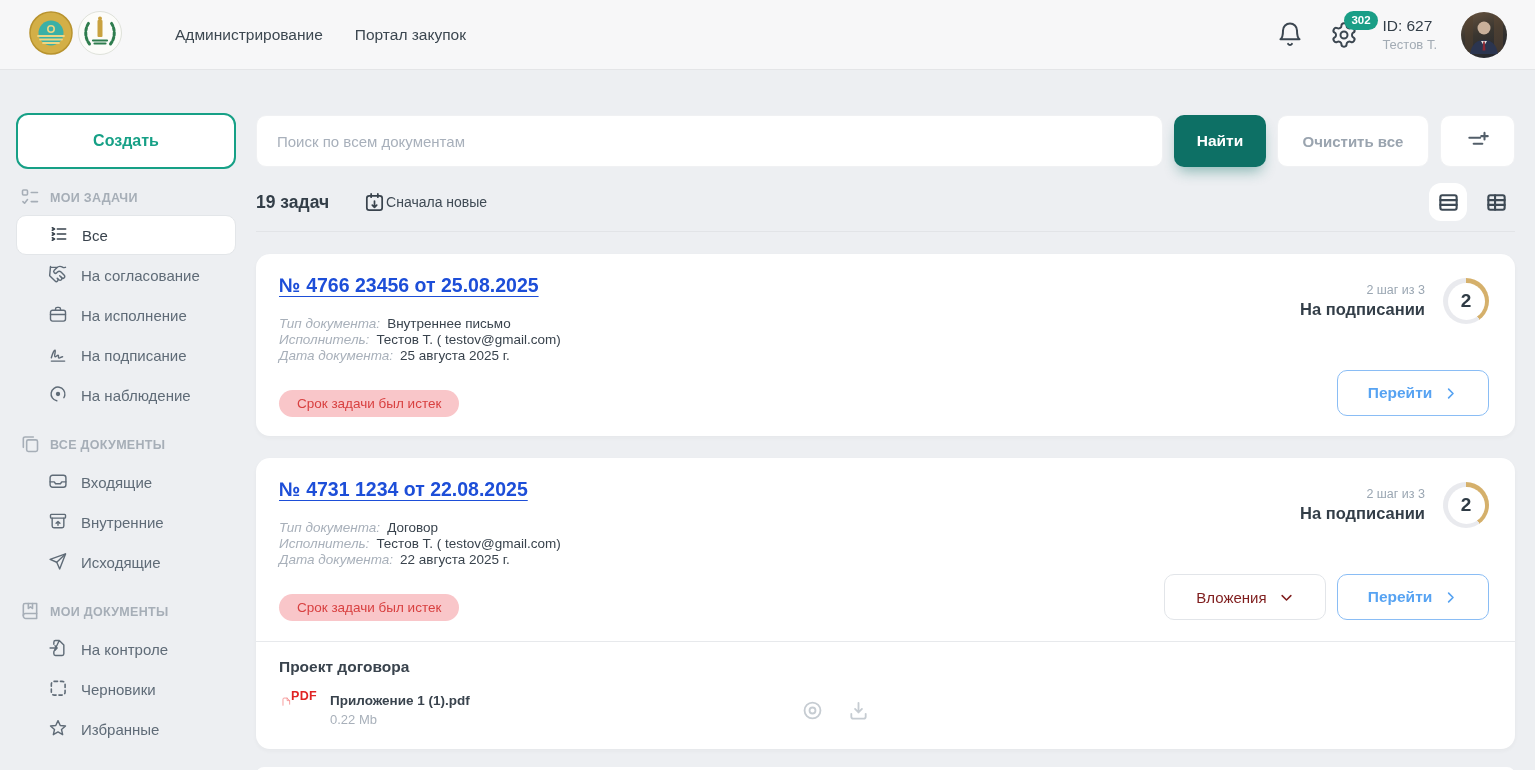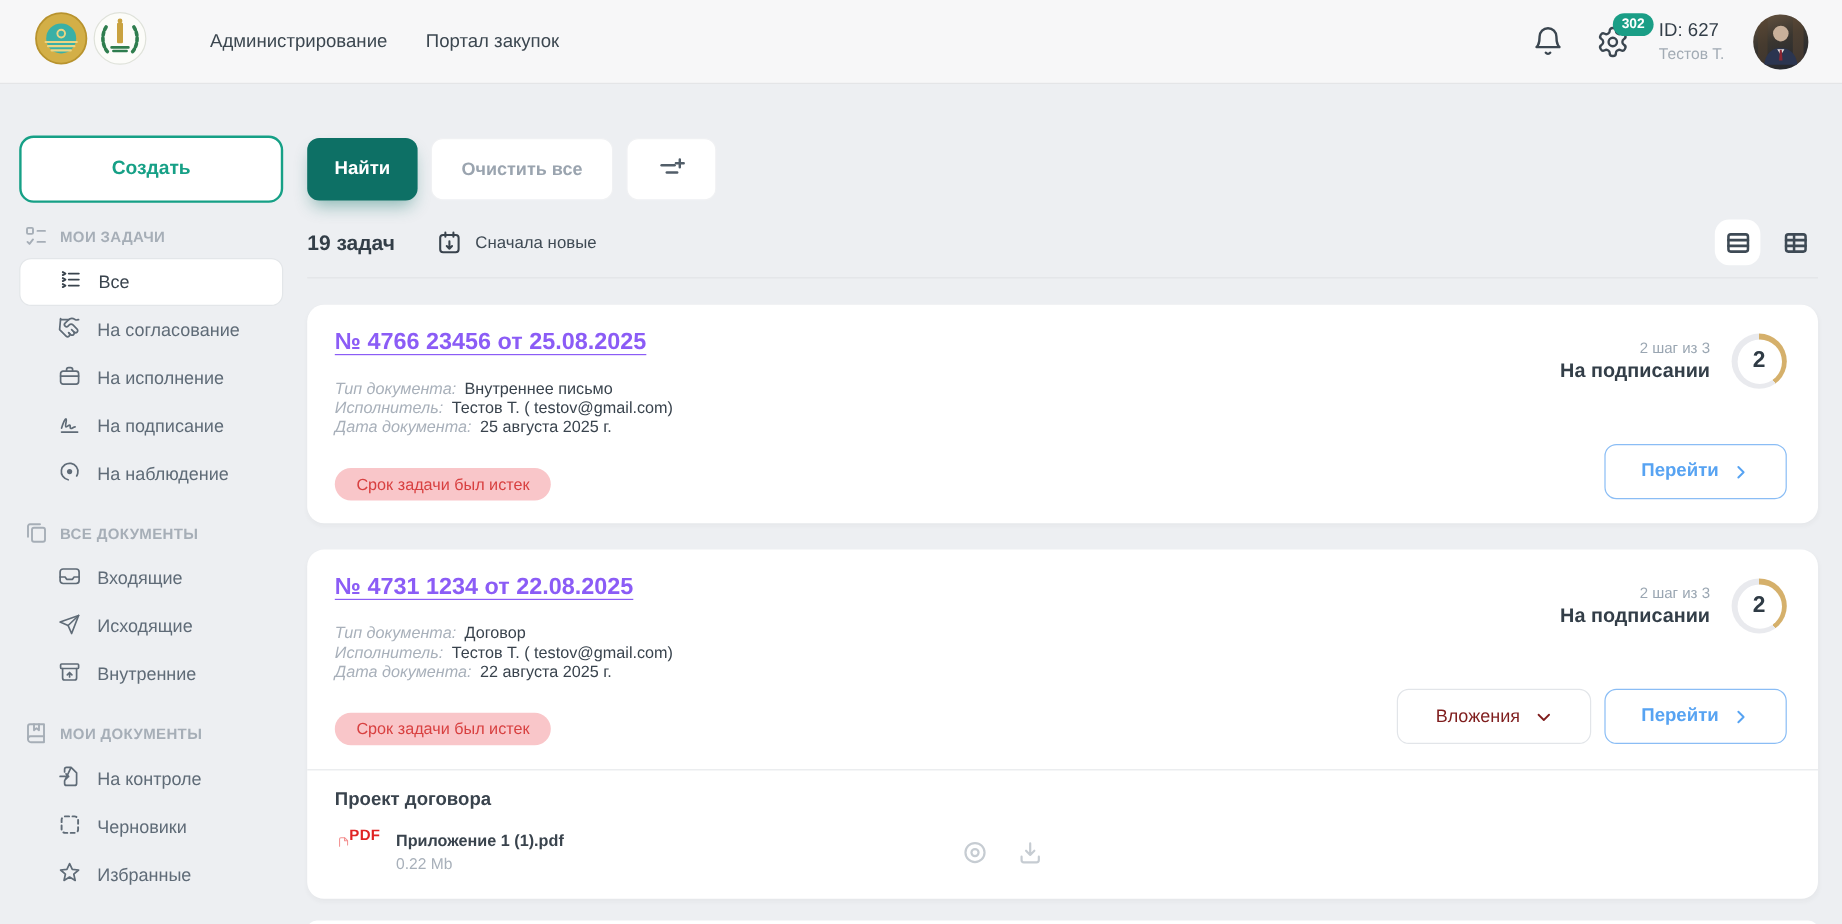--- a/index.html
+++ b/index.html
@@ -46,34 +46,34 @@
   .search-input::placeholder { color:#a8b0bb; }
   .btn-find { width:92px; border:none; border-radius:10px; background:#0d7065; color:#fff; font-size:15.5px;
               font-weight:700; cursor:pointer; font-family:inherit; box-shadow:0 8px 14px -4px rgba(13,112,101,.45); }
   .btn-clear { width:152px; border:1px solid #f0f1f3; border-radius:10px; background:#fff; color:#9aa4af;
                font-size:15px; font-weight:600; cursor:pointer; font-family:inherit; }
   .btn-filter { width:75px; border:1px solid #f0f1f3; border-radius:10px; background:#fff; color:#525e69;
                 cursor:pointer; display:flex; align-items:center; justify-content:center; }
 
   .list-header { margin-top:20px; height:30px; display:flex; align-items:center; }
   .task-count { font-size:17.5px; font-weight:700; color:#333e48; }
-  .sort-wrap { display:flex; align-items:center; gap:10px; margin-left:34px; color:#39434d; cursor:pointer; }
+  .sort-wrap { display:flex; align-items:center; margin-left:34px; color:#39434d; cursor:pointer; }
   .sort-label { font-size:14px; color:#3f4a54; font-weight:500; }
   .view-toggles { margin-left:auto; display:flex; align-items:center; gap:10px; }
   .toggle { width:38px; height:38px; display:flex; align-items:center; justify-content:center;
             color:#3e4a55; cursor:pointer; border-radius:12px; }
   .toggle.active { background:#fff; }
 
   .list-divider { margin-top:14px; height:1px; background:#e2e4e7; }
 
   .card { position:relative; margin-top:22px; background:#fff; border-radius:14px;
           box-shadow:0 2px 4px rgba(40,50,60,.04); }
   .card-1 { height:182px; }
   .card-2 { height:291px; }
-  .card-title { position:absolute; left:23px; top:20px; font-size:19.5px; font-weight:600; color:#8b5cf6;
+  .card-title { position:absolute; left:23px; top:20px; font-size:19.5px; font-weight:600; color:#1d4ed8;
                 text-decoration:underline; text-underline-offset:4px; cursor:pointer; }
   .fields { position:absolute; left:23px; top:62px; display:flex; flex-direction:column; gap:0; }
   .field-row { display:flex; gap:7px; font-size:13.5px; line-height:16.2px; }
   .field-label { color:#a8b0ba;font-style:italic; }
   .field-value { color:#39434d; }
   .overdue { position:absolute; left:23px; top:136px; background:#f9c6c9; color:#d84040; font-size:13.5px;
              padding:6px 18px; border-radius:999px; }
   .progress-block { position:absolute; right:26px; top:24px; display:flex; align-items:center; gap:18px; }
   .progress-text { display:flex; flex-direction:column; align-items:flex-end; gap:3px; }
   .step-label { font-size:12.5px; color:#9aa6b2; }
@@ -258,35 +258,35 @@
             <svg width="20" height="20" viewBox="0 0 24 24" fill="none" stroke="currentColor" stroke-width="1.7" stroke-linecap="round" stroke-linejoin="round">
               <rect x="2.5" y="5" width="19" height="14.5" rx="3"></rect>
                 <path d="M2.5 13h5l1.6 2.3h5.8L16.5 13h5"></path>
             </svg>
           </span>
           <span>Входящие</span>
         </div>
         <div class="side-item">
           <span>
             <svg width="20" height="20" viewBox="0 0 24 24" fill="none" stroke="currentColor" stroke-width="1.7" stroke-linecap="round" stroke-linejoin="round">
-              <path d="m21 3.5-7 18-3.5-8-8-3.5z"></path>
-                <path d="M21 3.5 10.5 13.5"></path>
-            </svg>
-          </span>
-          <span>Исходящие</span>
-        </div>
-        <div class="side-item">
-          <span>
-            <svg width="20" height="20" viewBox="0 0 24 24" fill="none" stroke="currentColor" stroke-width="1.7" stroke-linecap="round" stroke-linejoin="round">
               <rect x="3" y="4" width="18" height="4.5" rx="1"></rect>
                 <path d="M5 8.5V18a2 2 0 0 0 2 2h10a2 2 0 0 0 2-2V8.5"></path>
                 <path d="M12 17v-4.5m0 0-2.3 2.3M12 12.5l2.3 2.3"></path>
             </svg>
           </span>
           <span>Внутренние</span>
+        </div>
+        <div class="side-item">
+          <span>
+            <svg width="20" height="20" viewBox="0 0 24 24" fill="none" stroke="currentColor" stroke-width="1.7" stroke-linecap="round" stroke-linejoin="round">
+              <path d="m21 3.5-7 18-3.5-8-8-3.5z"></path>
+                <path d="M21 3.5 10.5 13.5"></path>
+            </svg>
+          </span>
+          <span>Исходящие</span>
         </div>
       </div>
     </div>
 
     
     <div class="side-section" style="margin-top:22px;">
       <div class="side-header">
         <span>
           <svg width="20" height="20" viewBox="0 0 24 24" fill="none" stroke="currentColor" stroke-width="1.9" stroke-linecap="round" stroke-linejoin="round">
             <path d="M20 21H7a3 3 0 0 1-3-3V5a2 2 0 0 1 2-2h14z"></path>
@@ -322,20 +322,21 @@
           </span>
           <span>Избранные</span>
         </div>
       </div>
     </div>
   </div>
 
   <div class="content">
 
     <div class="toolbar">
+      <input class="search-input" type="text" placeholder="Поиск по всем документам" style="">
       <button class="btn-find">Найти</button>
       <button class="btn-clear">Очистить все</button>
       <button class="btn-filter">
         <svg width="26" height="26" viewBox="0 0 24 24" fill="none" stroke="currentColor" stroke-width="1.9" stroke-linecap="round">
           <path d="M4 9h10"></path>
             <path d="M18 4.5v6M15 7.5h6"></path>
             <path d="M8 14.5h8"></path>
         </svg>
       </button>
     </div>

